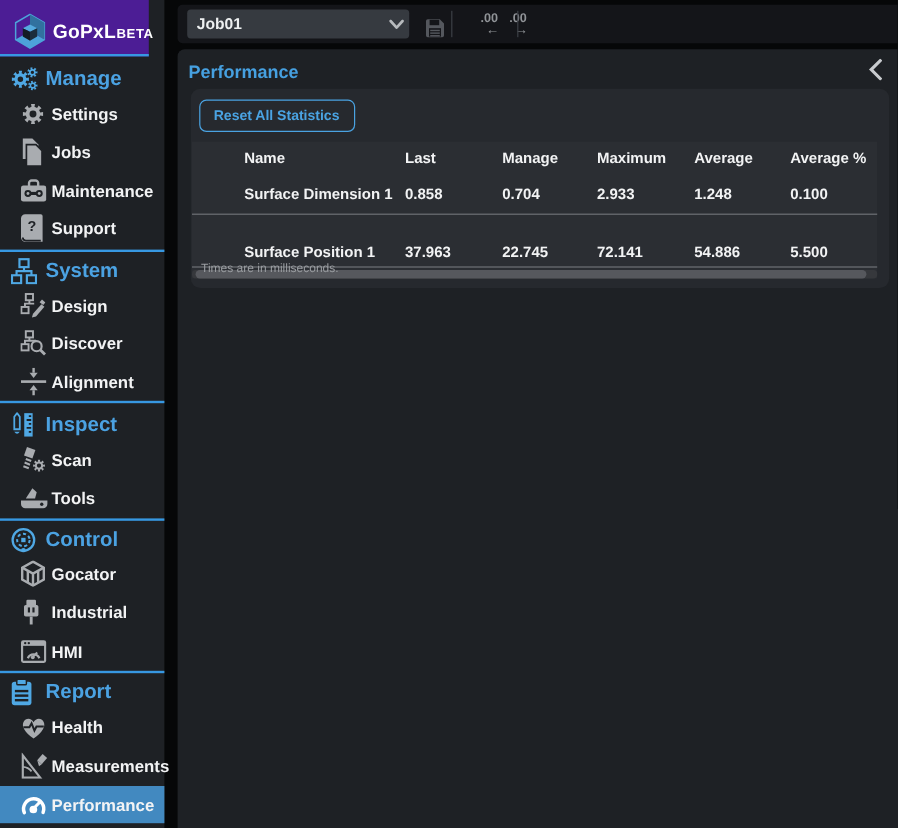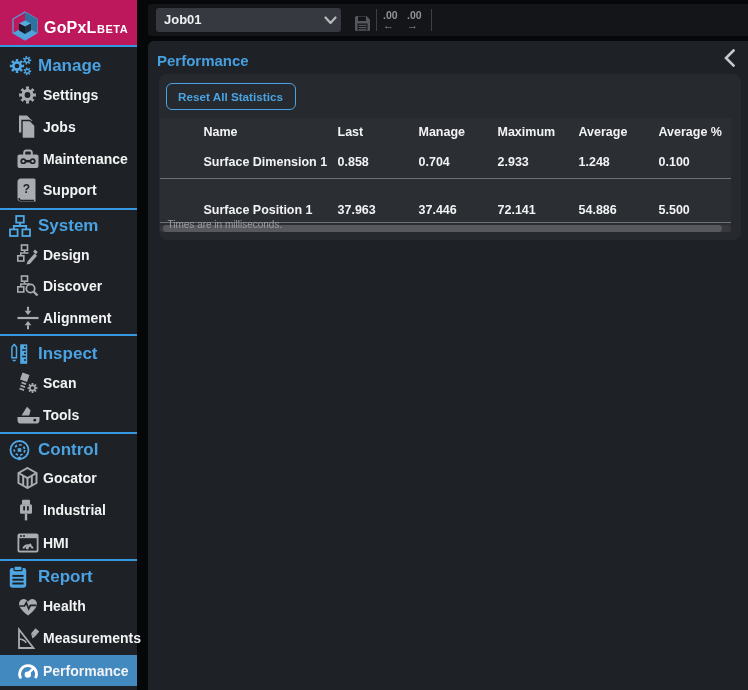--- a/index.html
+++ b/index.html
@@ -1,20 +1,20 @@
 <!DOCTYPE html>
 <html><head>
 <meta charset="utf-8">
 <style>
   * { margin:0; padding:0; box-sizing:border-box; }
   html,body { width:748px; height:690px; background:#060708; overflow:hidden;
     font-family:"Liberation Sans", sans-serif; }
   
   #sidebar { position:absolute; left:0; top:0; width:137px; height:690px; background:#1e2125; }
-  #sidehead { position:absolute; left:0; top:0; width:137px; height:47px; background:#be185d;
+  #sidehead { position:absolute; left:0; top:0; width:124px; height:47px; background:#4c1d95;
     border-bottom:2px solid #3798e2; }
   #logo { position:absolute; left:12px; top:11px; }
   #brand { position:absolute; left:44px; top:19px; color:#fff; font-weight:bold; font-size:16px; letter-spacing:.2px;}
   #beta  { position:absolute; left:97px; top:23px; color:#fff; font-weight:bold; font-size:11px; letter-spacing:.5px;}
   .navrow { position:absolute; left:0; width:137px; height:32px; }
   .navrow .ic { position:absolute; top:50%; transform:translateY(-50%); } .ic svg{display:block}
   .hdr .ic { left:9px; }
   .itm .ic { left:17px; }
   .hdr .lbl { position:absolute; left:38px; top:50%; transform:translateY(-50%);
     color:#4ba2e2; font-weight:bold; font-size:17px; }
@@ -23,21 +23,21 @@
   .sep { position:absolute; left:0; width:137px; height:2px; background:#3798e2; }
   .active { background:#4289c0; }
   
   #topbar { position:absolute; left:148px; top:4px; width:600px; height:32px; background:#141519;
     border-radius:4px 0 0 4px; }
   #dd { position:absolute; left:8px; top:4px; width:185px; height:24px; background:#363a40;
     border-radius:3px; }
   #dd .t { position:absolute; left:8px; top:4px; color:#eef0f1; font-weight:bold; font-size:13px; }
   .tsep { position:absolute; top:5px; width:1px; height:22px; background:#3c4046; }
   .dec { position:absolute; top:6px; width:20px; height:24px; color:#909397; font-weight:bold;
-    font-size:10.5px; text-align:left; line-height:11px; }
+    font-size:10.5px; text-align:right; line-height:11px;margin-left:12px; }
   .dec .ar { font-size:11px; line-height:9px; letter-spacing:-1px;}
   
   #panel { position:absolute; left:148px; top:41px; width:600px; height:649px; background:#1e2125;
     border-radius:6px 0 0 0; }
   #ptitle { position:absolute; left:9px; top:11px; color:#46a0e0; font-weight:bold; font-size:15px; }
   #card { position:absolute; left:10.5px; top:32.5px; width:582px; height:166px; background:#26292e;
     border-radius:8px; }
   #rbtn { position:absolute; left:7px; top:9px; width:130px; height:27px; border:1.5px solid #4aa3e2;
     border-radius:6px; color:#4aa3e2; font-weight:bold; font-size:11.7px; text-align:center;
     line-height:25px; background:transparent; }
@@ -342,21 +342,21 @@
         <span class="c0">Surface Dimension 1</span>
           <span class="c1">0.858</span>
           <span class="c2">0.704</span>
         <span class="c3">2.933</span>
           <span class="c4">1.248</span>
           <span class="c5">0.100</span>
       </div>
       <div class="trow" id="row2">
         <span class="c0">Surface Position 1</span>
           <span class="c1">37.963</span>
-          <span class="c2">37.446</span>
+          <span class="c2">22.745</span>
         <span class="c3">72.141</span>
           <span class="c4">54.886</span>
           <span class="c5">5.500</span>
       </div>
       <div id="sbar">
           <div id="sthumb"></div>
         </div>
     </div>
     <div id="times">Times are in milliseconds.</div>
   </div>

